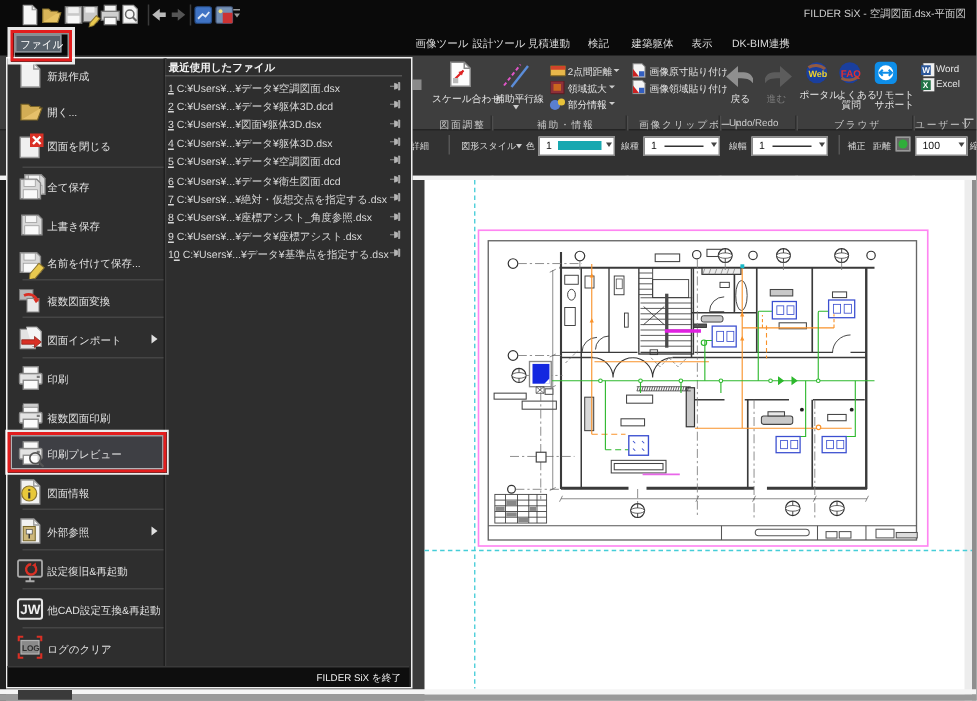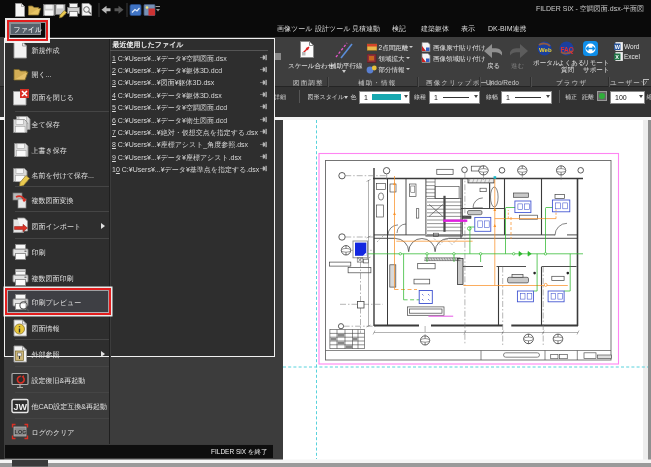--- a/index.html
+++ b/index.html
@@ -523,21 +523,21 @@
         <rect x="3.5" y="9.5" width="9.5" height="6" fill="#fafafa" stroke="#999" stroke-width="0.5"></rect>
       </g>
  <g id="gprinter">
         <rect x="1" y="6" width="15" height="7" rx="0.8" fill="#e3e3e3" stroke="#8a8a8a" stroke-width="0.9"></rect>
         <rect x="3.5" y="1.5" width="10" height="4.5" fill="#f8f8f8" stroke="#8a8a8a" stroke-width="0.9"></rect>
         <rect x="3.5" y="10.5" width="10" height="6" fill="#fcfcfc" stroke="#8a8a8a" stroke-width="0.9"></rect>
         <rect x="12.5" y="7.5" width="2" height="1.5" fill="#777"></rect>
       </g>
 </defs>
 </svg>
-<div class="abs" id="menu" style="left:4px;top:37.5px;width:270.5px;height:319px;background:#2e2e2e;border:1.5px solid #f0f0f0;box-sizing:border-box;">
+<div class="abs" id="menu" style="left:4px;top:37.5px;width:270.5px;height:421px;background:#2e2e2e;border:1.5px solid #f0f0f0;box-sizing:border-box;">
 
   <div class="abs" style="left:103.5px;top:0;width:1.5px;height:405.5px;background:#1f1f1f;border-right:1px solid #3c3c3c;"></div>
 
   <div class="mi-sep" style="top:72px;"></div>
   <div class="mi-sep" style="top:147px;"></div>
   <div class="mi-sep" style="top:172.8px;"></div>
   <div class="mi-sep" style="top:199.8px;"></div>
   <div class="mi-sep" style="top:300.9px;"></div>
   <div class="mi-sep" style="top:327.8px;"></div>
   <div class="mi-sep" style="top:353.5px;"></div>

